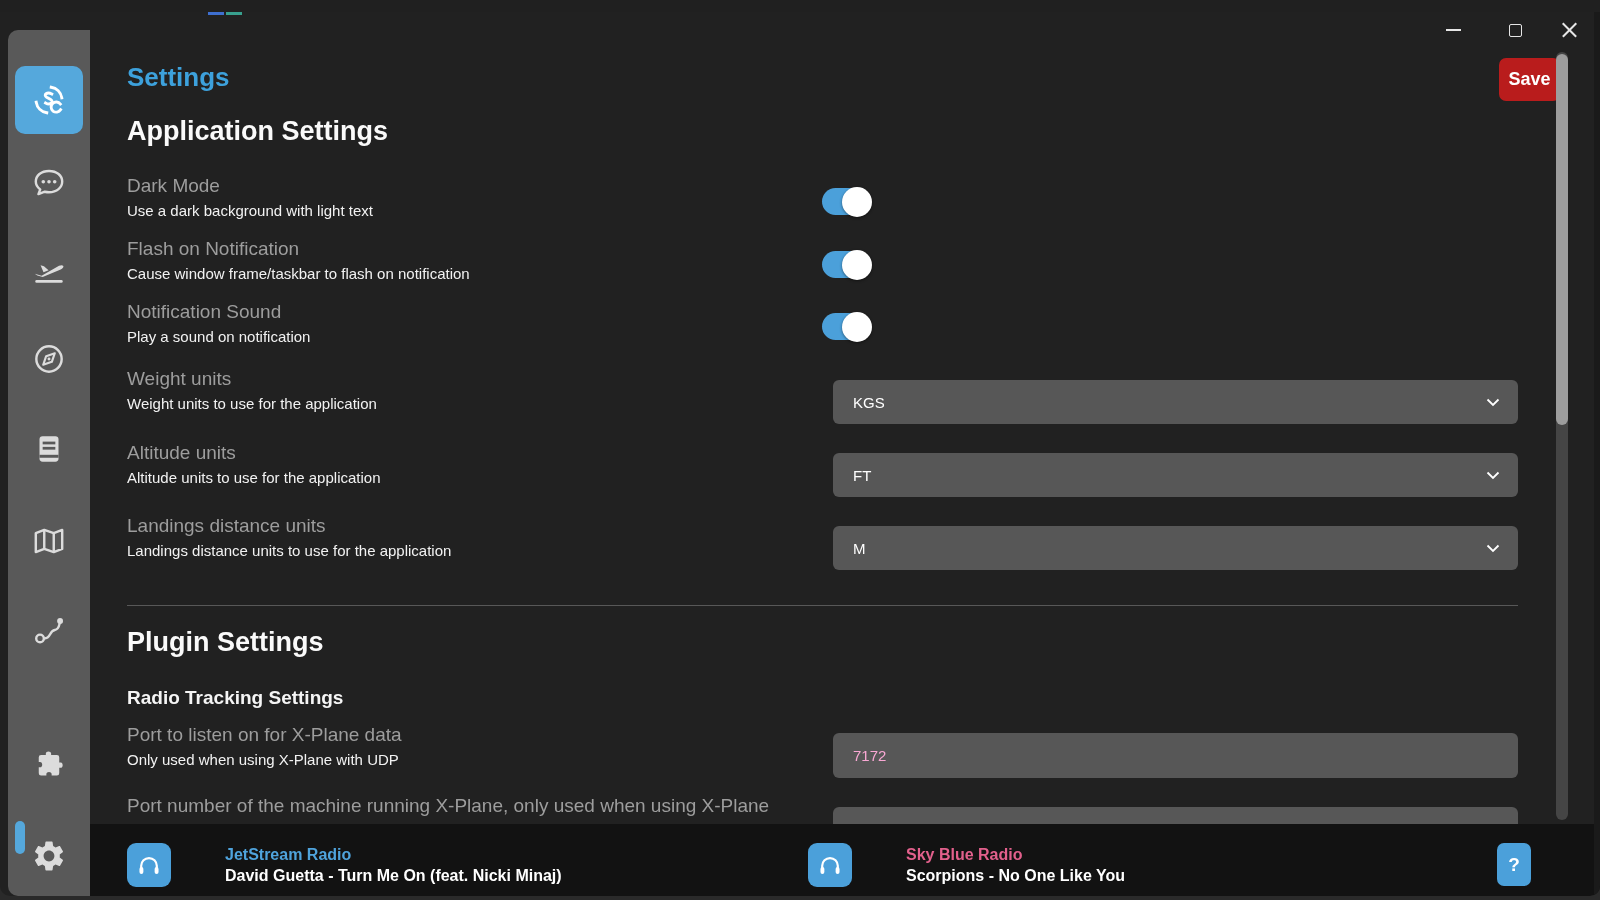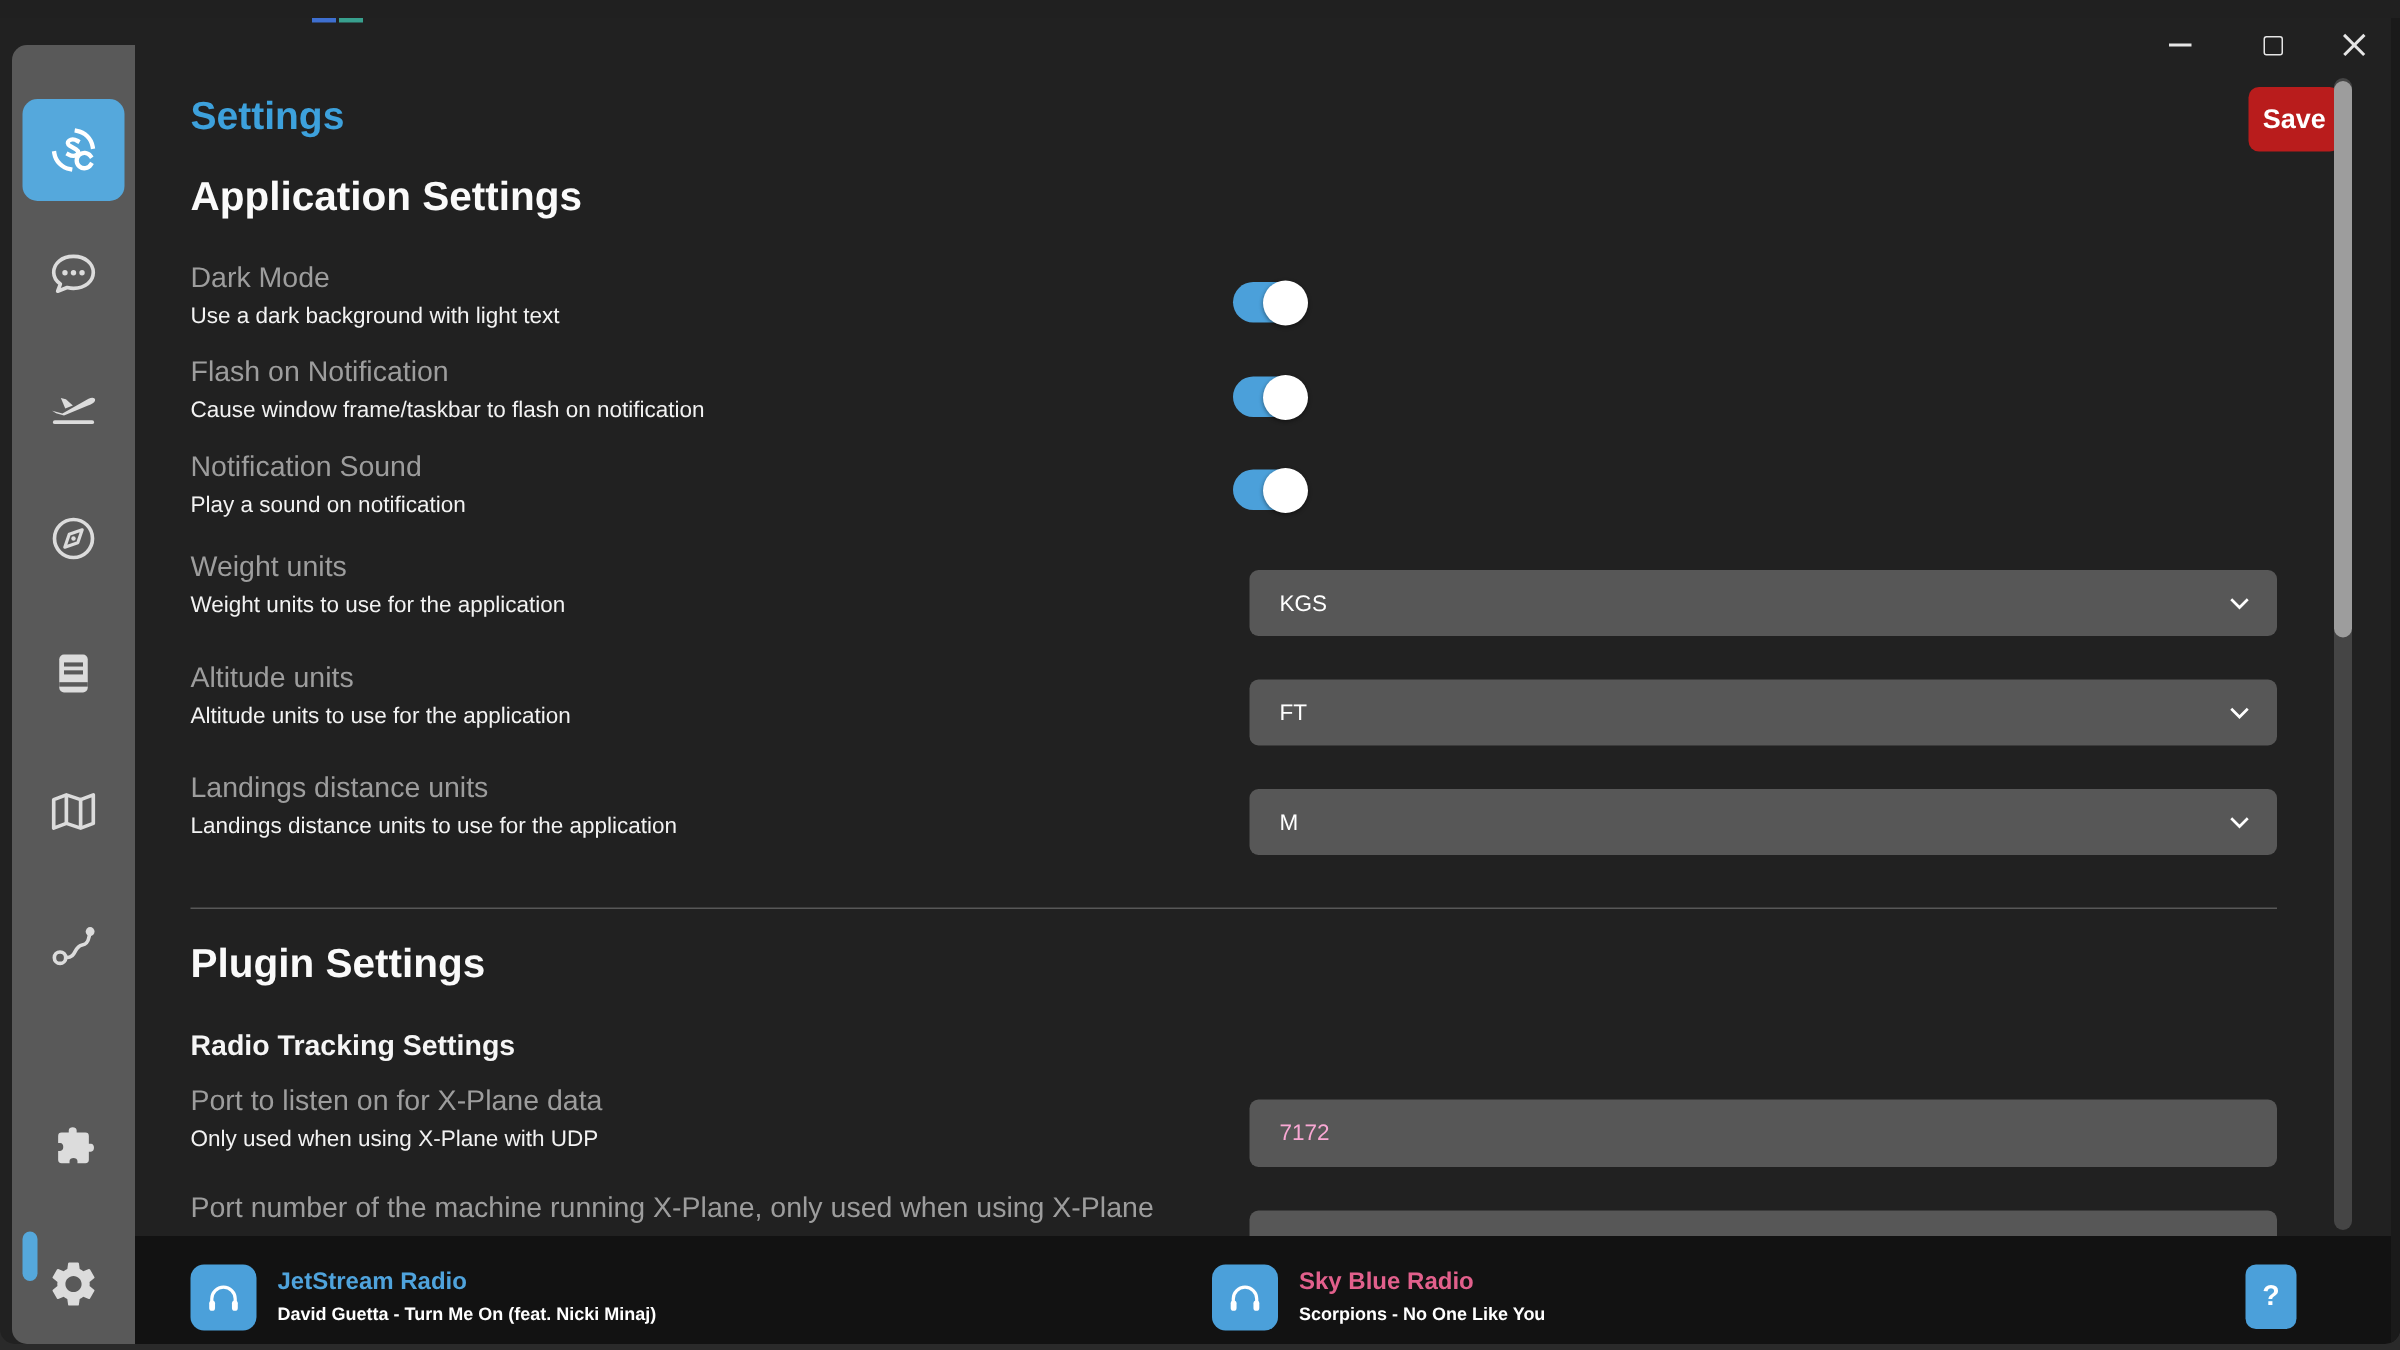--- a/index.html
+++ b/index.html
@@ -62,27 +62,27 @@
   
   .select { position:absolute; left:833px; width:685px; height:44px; background:#575757; border-radius:6px;
             display:flex; align-items:center; padding:0 18px 0 20px; cursor:pointer; }
   .select .val { color:#fff; font-size:15px; flex:1; }
   .text-input { position:absolute; left:833px; width:685px; height:45px; background:#575757; border:none; border-radius:6px;
                 color:#f9a8d4; font-size:15px; padding:0 20px; font-family:inherit; }
   .divider { position:absolute; left:127px; top:593px; width:1391px; height:1px; background:#585858; }
 
   
   .radio-bar { position:absolute; left:90px; top:812px; width:1510px; height:72px; background:#121212; border-radius:0 0 10px 0; }
-  .player { position:absolute; top:19px; height:44px; display:flex; align-items:center; }
+  .player { position:absolute; top:19px; height:44px; display:flex; align-items:center;gap:40px; }
   .player-1 { left:37px; }
   .player-2 { left:718px; }
   .hp-box { width:44px; height:44px; border-radius:9px; background:#4ba0da; display:flex; align-items:center; justify-content:center; }
   .player .meta { margin-left:14px; }
   .station { font-size:16px; font-weight:bold; line-height:21px; }
-  .track { font-size:12px; font-weight:bold; color:#fff; line-height:22px; }
+  .track { font-size:16px; font-weight:bold; color:#fff; line-height:22px; }
   .help-btn { position:absolute; left:1407px; top:19px; width:34px; height:43px; background:#4ba0da; border:none; border-radius:7px;
               color:#fff; font-size:19px; font-weight:bold; font-family:inherit; cursor:pointer; }
 
   .edge-right { position:absolute; right:0; top:0; width:6px; height:884px; background:#1a1a1a; }
 </style>
 </head>
 <body>
 
 <div class="screen">
   <div class="taskbar-strip"></div>

